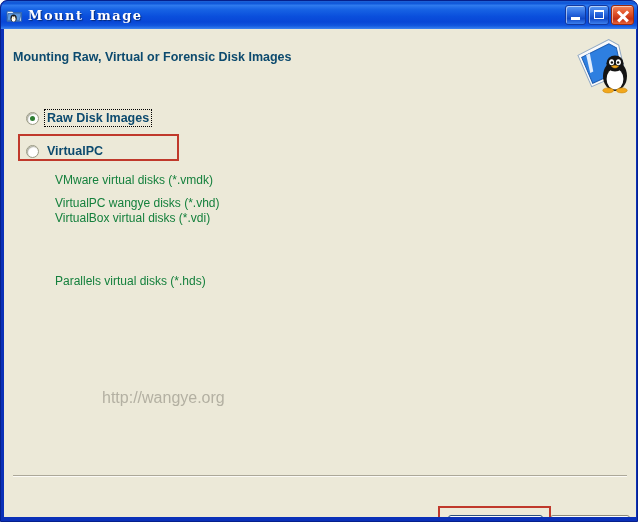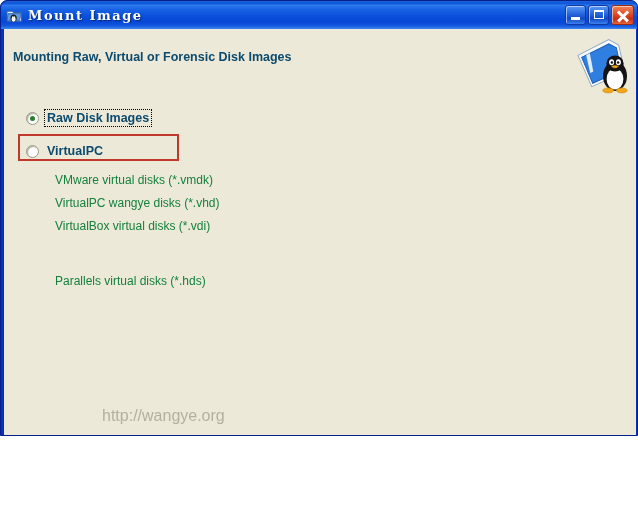--- a/index.html
+++ b/index.html
@@ -12,21 +12,21 @@
     height: 522px;
     overflow: hidden;
     font-family: "Liberation Sans", sans-serif;
   }
 
   
   #window {
     position: absolute;
     left: 0; top: 0;
     width: 638px;
-    height: 436px;
+    height: 522px;
     box-sizing: border-box;
     background: #0A30B8;
     border: 1px solid #06208C;
     border-radius: 7px 7px 0 0;
     overflow: hidden;
   }
 
   
   #titlebar {
     position: absolute;
@@ -188,21 +188,21 @@
     left: 51px;
     font-size: 12px;
     color: #15803d;
     white-space: nowrap;
   }
 
   
   #watermark {
     position: absolute;
     left: 98px;
-    top: 378px;
+    top: 360px;
     font-size: 16px;
     color: #B3B0A2;
     white-space: nowrap;
   }
 
   
   #separator {
     position: absolute;
     left: 9px;
     top: 446px;
@@ -310,21 +310,21 @@
       <span class="radio-label focused">Raw Disk Images</span>
     </div>
 
     <div class="radio-row" id="radio-cont">
       <span class="radio-mark"></span>
       <span class="radio-label">VirtualPC</span>
     </div>
 
     <div class="disabled-item" style="top:144px;">VMware virtual disks (*.vmdk)</div>
     <div class="disabled-item" style="top:167px;">VirtualPC wangye disks (*.vhd)</div>
-    <div class="disabled-item" style="top:190px;text-align:right;">VirtualBox virtual disks (*.vdi)</div>
+    <div class="disabled-item" style="top:182px;text-align:right;">VirtualBox virtual disks (*.vdi)</div>
     <div class="disabled-item" style="top:213px;margin-top:32px;">Parallels virtual disks (*.hds)</div>
 
     <div id="watermark">http://wangye.org</div>
 
     <div id="separator"></div>
 
     <div class="btn default" id="btn-next">Next &gt;</div>
     <div class="btn" id="btn-cancel">Cancel</div>
 
     <div class="annotation" id="annot-raw"></div>

